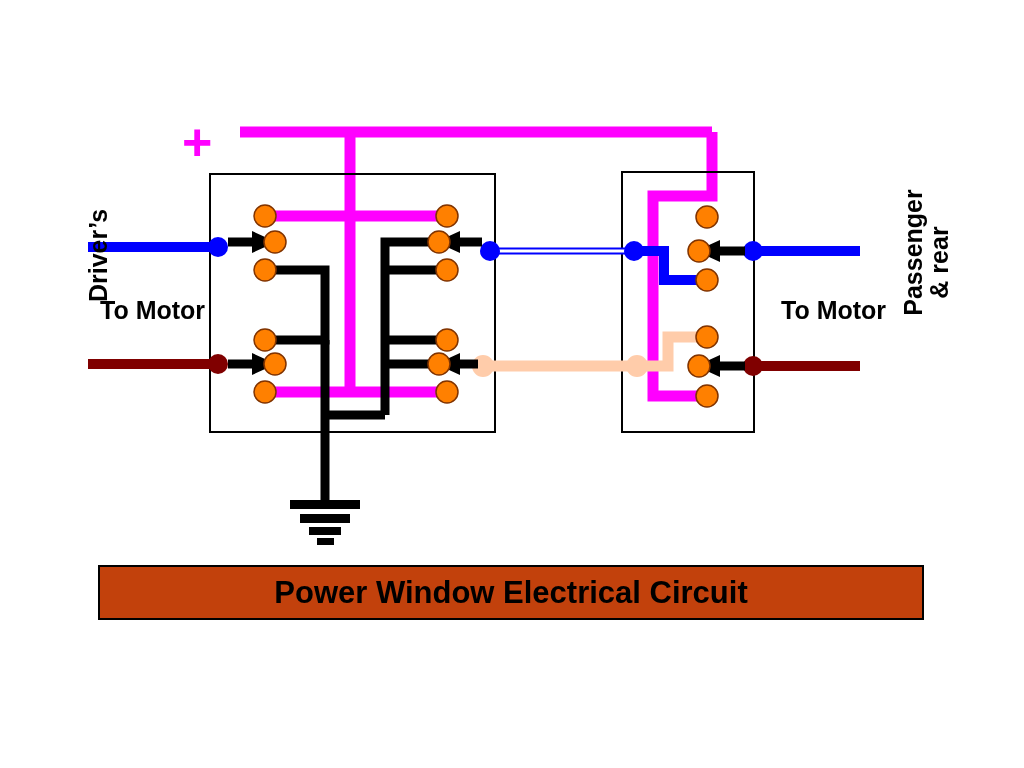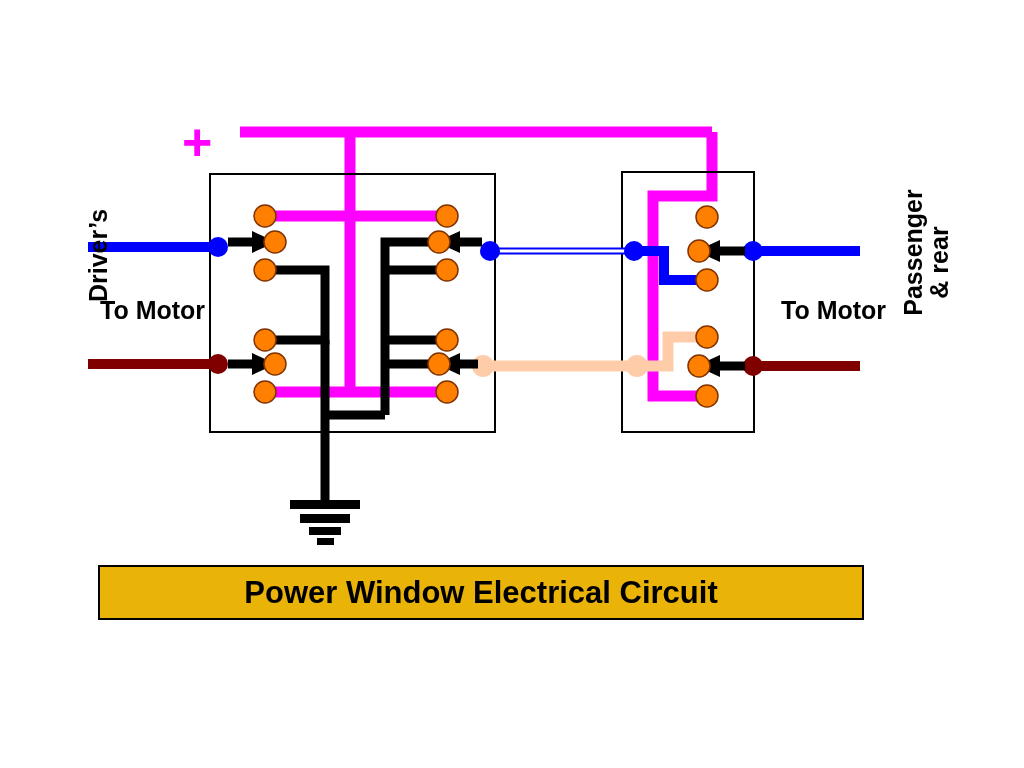--- a/index.html
+++ b/index.html
@@ -61,24 +61,24 @@
   }
   #label-to-motor-right {
     left: 781px;
     top: 298px;
     font-size: 25px;
   }
   #title-box {
     position: absolute;
     left: 98px;
     top: 565px;
-    width: 766px;
+    width: 826px;
     height: 55px;
     border: 2px solid #000000;
-    background: #eab308;
+    background: #c2410c;
     box-sizing: border-box;
   }
   #title-text {
     position: absolute;
     left: 0;
     top: 0;
     width: 100%;
     height: 100%;
     display: flex;
     align-items: center;

